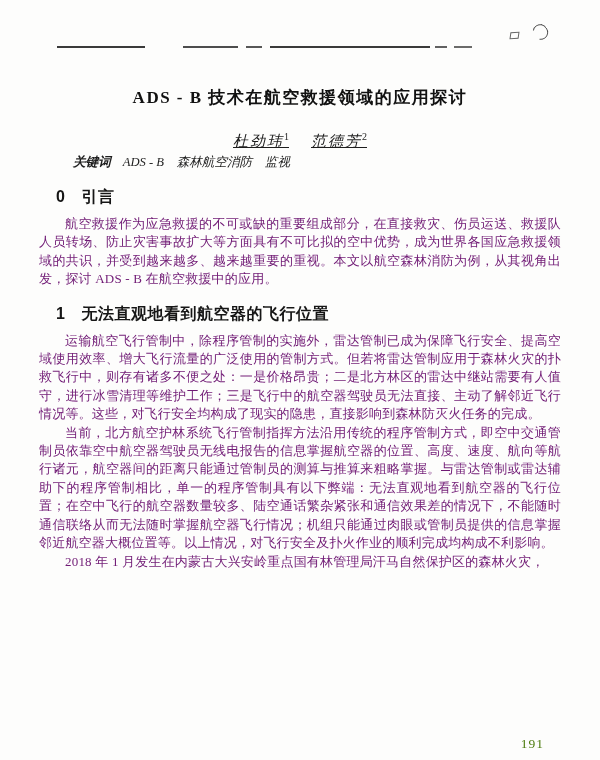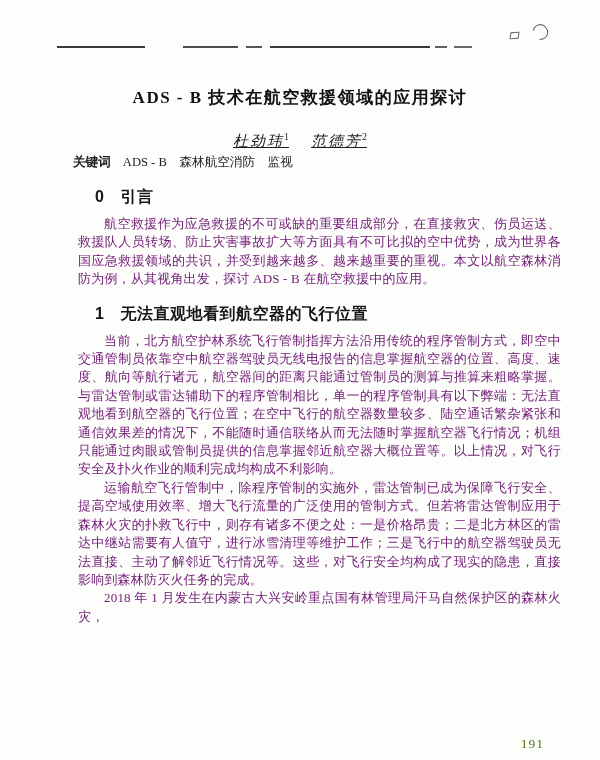--- a/index.html
+++ b/index.html
@@ -80,25 +80,26 @@
     font-style: italic;
     line-height: 20px;
     text-align: justify;
     letter-spacing: .3px;
   }
   .abstract .lbl { font-weight: bold; font-style: italic; margin-right: 10px; }
   .keywords {
     margin: 1px auto 0;
     width: 454px;
     font-size: 12.6px;
+    font-style: italic;
     line-height: 20px;
   }
   .keywords .lbl { font-weight: bold; margin-right: 12px; }
   
-  .body-text { padding: 0 39px; margin-left: 39px; }
+  .body-text { padding: 0 39px; }
   h2.sec {
     font-family: "Liberation Sans", "DejaVu Sans", sans-serif;
     font-size: 16px;
     font-weight: bold;
     color: #161616;
     margin: 15px 0 7px 17px;
     letter-spacing: .5px;
   }
   h2.sec .sec-no { margin-right: 16px; }
   p.para {
@@ -151,21 +152,21 @@
   <div class="body-text">
 
     <h2 class="sec">
       <span class="sec-no">0</span><span>引言</span>
     </h2>
     <p class="para">航空救援作为应急救援的不可或缺的重要组成部分，在直接救灾、伤员运送、救援队人员转场、防止灾害事故扩大等方面具有不可比拟的空中优势，成为世界各国应急救援领域的共识，并受到越来越多、越来越重要的重视。本文以航空森林消防为例，从其视角出发，探讨 ADS - B 在航空救援中的应用。</p>
 
     <h2 class="sec">
       <span class="sec-no">1</span><span>无法直观地看到航空器的飞行位置</span>
     </h2>
+    <p class="para">运输航空飞行管制中，除程序管制的实施外，雷达管制已成为保障飞行安全、提高空域使用效率、增大飞行流量的广泛使用的管制方式。但若将雷达管制应用于森林火灾的扑救飞行中，则存有诸多不便之处：一是价格昂贵；二是北方林区的雷达中继站需要有人值守，进行冰雪清理等维护工作；三是飞行中的航空器驾驶员无法直接、主动了解邻近飞行情况等。这些，对飞行安全均构成了现实的隐患，直接影响到森林防灭火任务的完成。</p>
     <p class="para">当前，北方航空护林系统飞行管制指挥方法沿用传统的程序管制方式，即空中交通管制员依靠空中航空器驾驶员无线电报告的信息掌握航空器的位置、高度、速度、航向等航行诸元，航空器间的距离只能通过管制员的测算与推算来粗略掌握。与雷达管制或雷达辅助下的程序管制相比，单一的程序管制具有以下弊端：无法直观地看到航空器的飞行位置；在空中飞行的航空器数量较多、陆空通话繁杂紧张和通信效果差的情况下，不能随时通信联络从而无法随时掌握航空器飞行情况；机组只能通过肉眼或管制员提供的信息掌握邻近航空器大概位置等。以上情况，对飞行安全及扑火作业的顺利完成均构成不利影响。</p>
-    <p class="para">运输航空飞行管制中，除程序管制的实施外，雷达管制已成为保障飞行安全、提高空域使用效率、增大飞行流量的广泛使用的管制方式。但若将雷达管制应用于森林火灾的扑救飞行中，则存有诸多不便之处：一是价格昂贵；二是北方林区的雷达中继站需要有人值守，进行冰雪清理等维护工作；三是飞行中的航空器驾驶员无法直接、主动了解邻近飞行情况等。这些，对飞行安全均构成了现实的隐患，直接影响到森林防灭火任务的完成。</p>
     <p class="para">2018 年 1 月发生在内蒙古大兴安岭重点国有林管理局汗马自然保护区的森林火灾，</p>
 
   </div>
 
   <div class="page-number">191</div>
 
 </div>
 
 </body></html>

